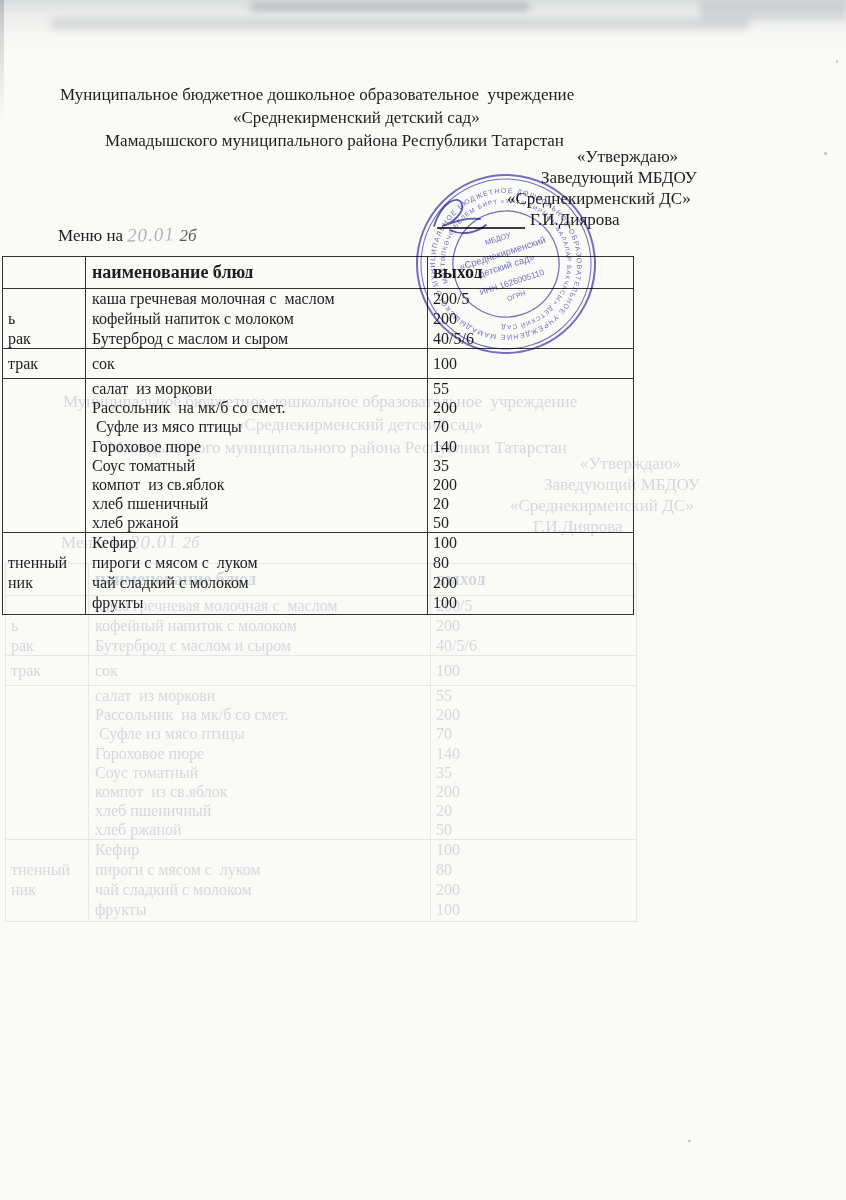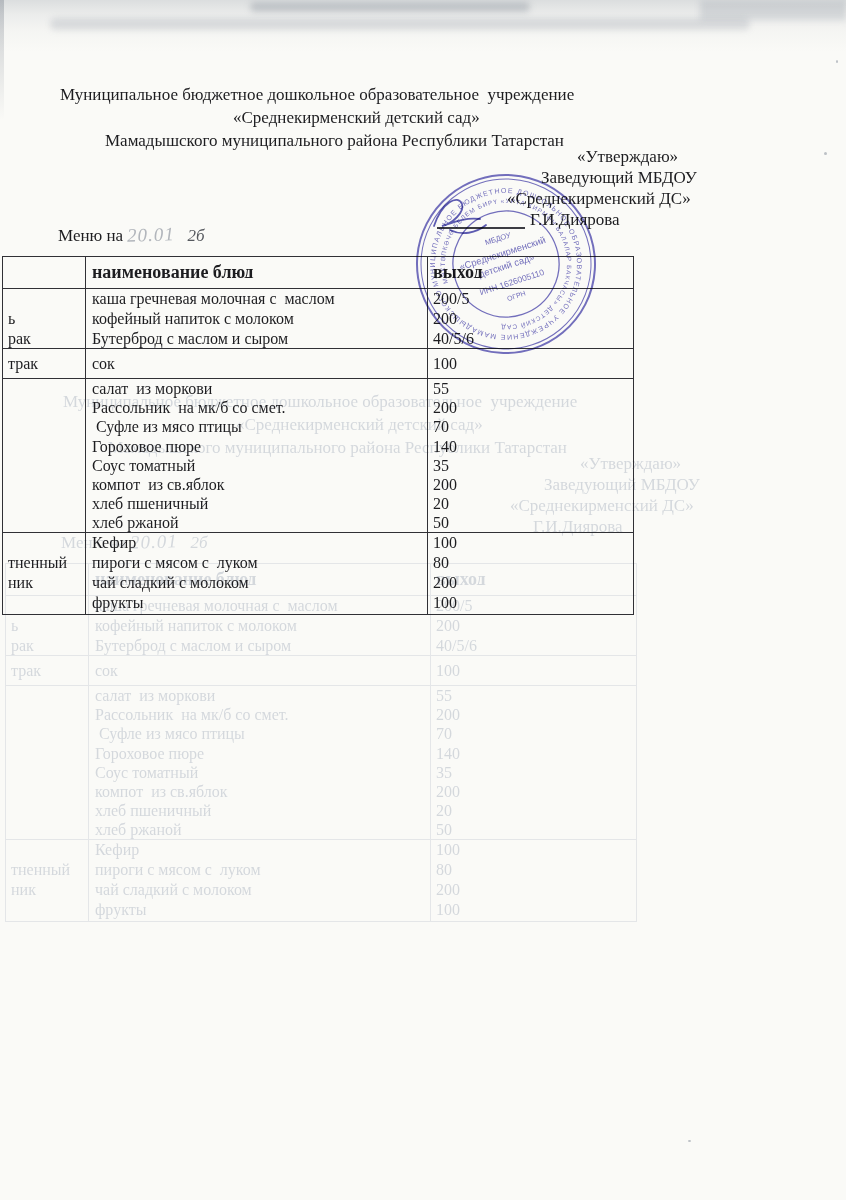--- a/index.html
+++ b/index.html
@@ -26,21 +26,21 @@
   
   .doc{position:absolute;inset:0;z-index:2;}
   .ghost{z-index:1;transform:translate(3px,307px);opacity:.30;filter:blur(.45px);}
   .ghost *{color:#7e8ba1 !important;border-color:rgba(128,140,164,.60) !important;}
 
   .abs{position:absolute;white-space:pre;}
   .h17{font-size:17px;line-height:21px;}
 
   
   .hand{font-style:italic;color:#b2b6bc;font-size:19px;letter-spacing:1px;display:inline-block;transform:rotate(-2deg);}
-  .hand2{font-style:italic;color:#56595f;font-size:17px;display:inline-block;margin-left:8px;}
+  .hand2{font-style:italic;color:#56595f;font-size:17px;display:inline-block;}
 
   
   .menu-table{position:absolute;left:2px;top:256px;width:632px;border:1.6px solid var(--ink);box-sizing:border-box;font-size:16px;}
   .thead{display:flex;height:32px;border-bottom:1.6px solid var(--ink);font-weight:bold;box-sizing:border-box;}
   .thead .cline{line-height:31px;font-size:18px;}
   .trow{display:flex;border-bottom:1.6px solid var(--ink);box-sizing:border-box;}
   .trow:last-child{border-bottom:none;}
   .r1{--lh:20px;height:60px;}
   .r2{--lh:29px;height:30px;justify-content:center;}
   .r3{--lh:19.2px;height:154px;justify-content:flex-end;}

